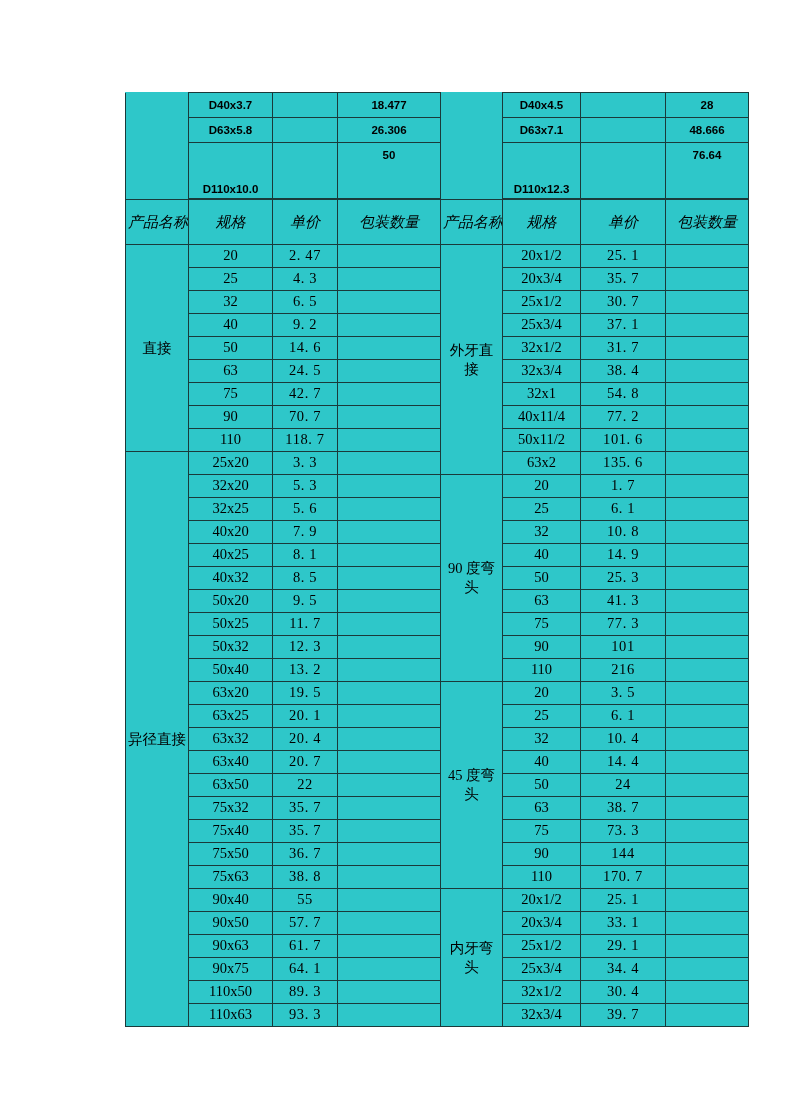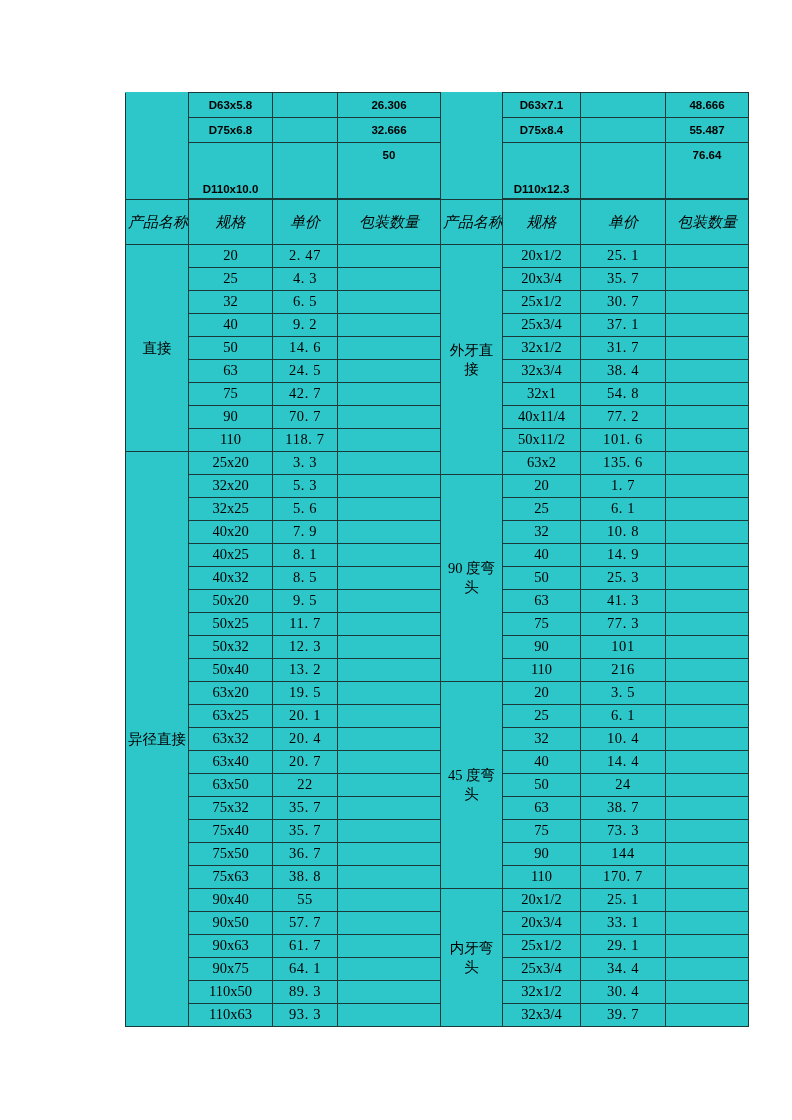--- a/index.html
+++ b/index.html
@@ -91,37 +91,37 @@
           <col style="width:65px">
           <col style="width:103px">
         <col style="width:62px">
           <col style="width:78px">
           <col style="width:85px">
           <col style="width:83px">
       </colgroup>
       <tbody id="topbody">
           <tr>
             <td class="blankcell"></td>
+            <td>D40x3.7</td>
+            <td></td>
+            <td>18.477</td>
+            <td class="blankcell"></td>
+            <td>D40x4.5</td>
+            <td></td>
+            <td>28</td>
+          </tr>
+          <tr>
+            <td class="blankcell"></td>
             <td>D63x5.8</td>
             <td></td>
             <td>26.306</td>
             <td class="blankcell"></td>
             <td>D63x7.1</td>
             <td></td>
             <td>48.666</td>
-          </tr>
-          <tr>
-            <td class="blankcell"></td>
-            <td>D75x6.8</td>
-            <td></td>
-            <td>32.666</td>
-            <td class="blankcell"></td>
-            <td>D75x8.4</td>
-            <td></td>
-            <td>55.487</td>
           </tr>
           <tr class="tall">
             <td class="blankcell"></td>
             <td>D110x10.0</td>
             <td></td>
             <td class="valcell">50</td>
             <td class="blankcell"></td>
             <td>D110x12.3</td>
             <td></td>
             <td class="valcell">76.64</td>

